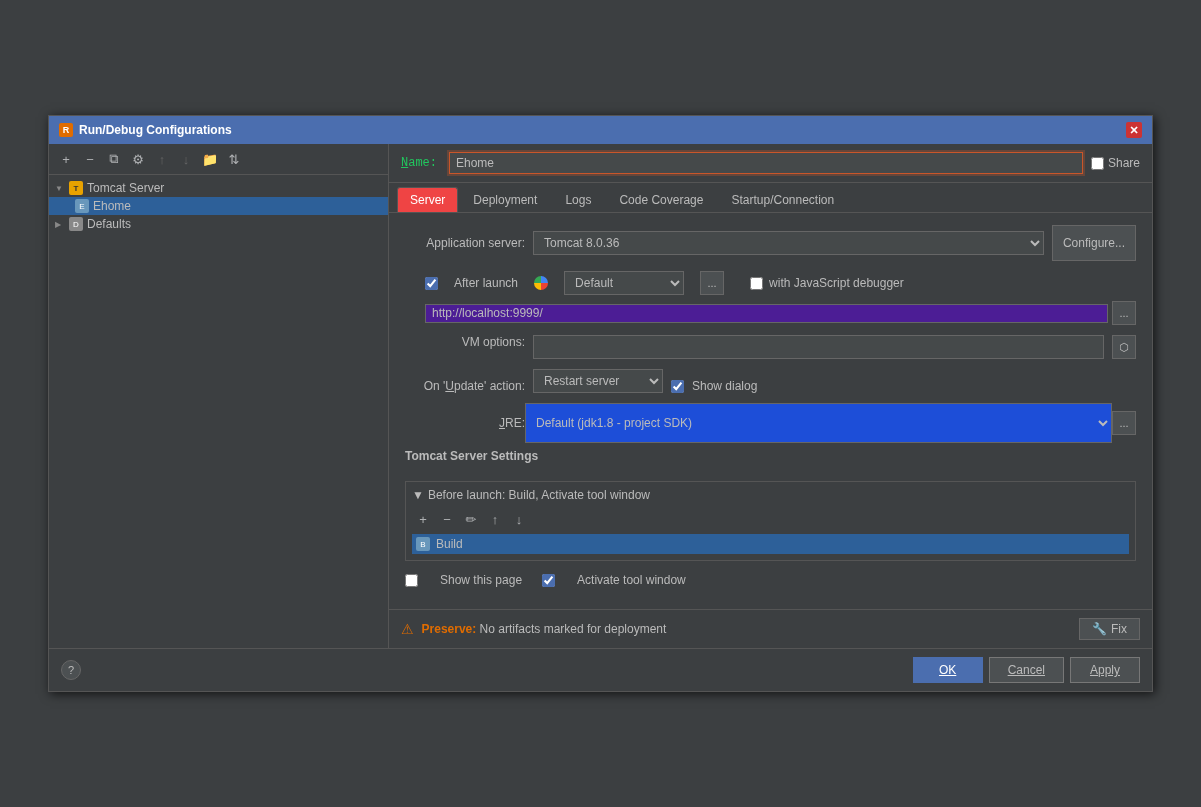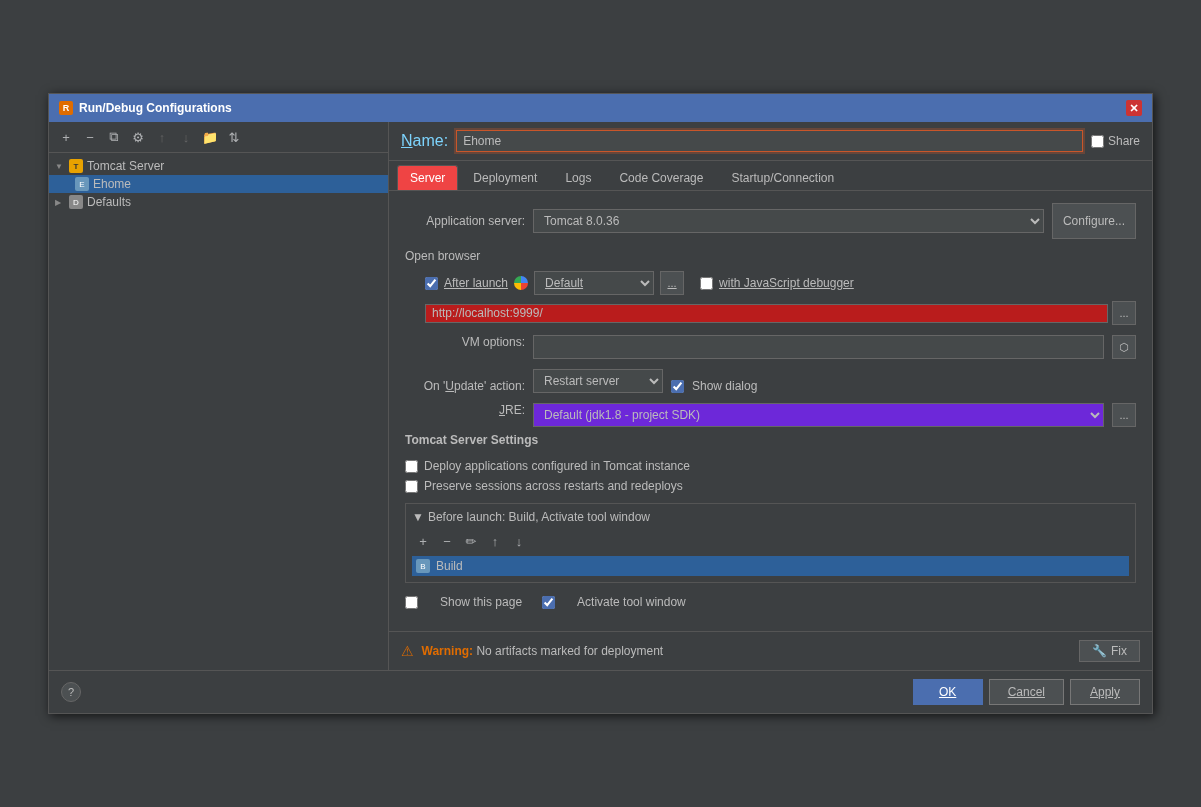--- a/index.html
+++ b/index.html
@@ -157,23 +157,24 @@
       padding: 0;
     }
     .name-row {
       display: flex;
       align-items: center;
       padding: 8px 12px;
       gap: 8px;
       border-bottom: 1px solid #555;
     }
     .name-label {
-      color: #7dd3fc;
-      font-size: 16px;
+      color: #22c55e;
+      font-size: 12px;
       min-width: 40px;
+      font-family: Liberation Mono, monospace;
     }
     .name-label u { text-decoration: underline; }
     .name-input {
       flex: 1;
       background: #45494a;
       border: 1px solid #c9562a;
       color: #bbbbbb;
       padding: 3px 6px;
       font-size: 12px;
       outline: none;
@@ -259,24 +260,23 @@
     .checkbox-row {
       display: flex;
       align-items: center;
       gap: 22px;
       margin-bottom: 6px;
     }
     .checkbox-label { color: #bbbbbb; font-size: 12px; }
     .browser-select-row {
       display: flex;
       align-items: center;
-      gap: 6px;
+      gap: 16px;
       margin-left: 20px;
       margin-bottom: 6px;
-      text-decoration: underline;
     }
     .browser-select {
       background: #45494a;
       border: 1px solid #666;
       color: #bbbbbb;
       padding: 3px 6px;
       font-size: 12px;
       outline: none;
       height: 24px;
       min-width: 120px;
@@ -301,21 +301,21 @@
     }
     .url-row {
       display: flex;
       align-items: center;
       gap: 4px;
       margin-bottom: 10px;
       margin-left: 20px;
     }
     .url-input {
       flex: 1;
-      background: #b91c1c;
+      background: #4c1d95;
       border: 1px solid #666;
       color: #bbbbbb;
       padding: 3px 6px;
       font-size: 12px;
       outline: none;
       height: 19px;
     }
     .vm-row {
       display: flex;
       align-items: flex-start;
@@ -355,32 +355,32 @@
       border: 1px solid #666;
       color: #bbbbbb;
       padding: 3px 6px;
       font-size: 12px;
       outline: none;
       height: 24px;
       min-width: 130px;
     }
     .jre-row {
       display: flex;
-      gap: 8px;
+      align-items: center;
       margin-bottom: 6px;
     }
     .jre-select {
       flex: 1;
-      background: #6d28d9;
+      background: #1d4ed8;
       border: 1px solid #666;
       color: #bbbbbb;
       padding: 3px 6px;
       font-size: 12px;
       outline: none;
-      height: 24px;
+      height: 40px;
     }
     .section-header {
       font-size: 12px;
       font-weight: bold;
       color: #bbbbbb;
       margin-bottom: 8px;
       margin-top: 4px;
     }
     .ports-grid {
       display: grid;
@@ -611,21 +611,20 @@
 
         <div class="form-row">
           <span class="form-label">Application server:</span>
           <select class="form-select">
             <option>Tomcat 8.0.36</option>
           </select>
           <button class="configure-btn">Configure...</button>
         </div>
 
         <div class="open-browser-section">
-          <div class="section-title">Open browser</div>
           <div class="browser-select-row">
             <input type="checkbox" checked="" style="">
             <span class="checkbox-label">After launch</span>
             <span class="google-icon"></span>
             <select class="browser-select">
               <option>Default</option>
             </select>
             <button class="small-btn">...</button>
             <div class="js-debugger-row">
               <input type="checkbox" style="">
@@ -659,30 +658,20 @@
             <option>Default (jdk1.8 - project SDK)</option>
           </select>
           <button class="small-btn">...</button>
         </div>
 
         <div class="section-header">Tomcat Server Settings</div>
 
         <div style="display:flex; gap:20px;">
 
 
-          <div class="deploy-checkboxes" style="padding-top:4px;">
-            <div class="deploy-check-row">
-              <input type="checkbox" style="">
-              <span class="checkbox-label">Deploy applications configured in Tomcat instance</span>
-            </div>
-            <div class="deploy-check-row">
-              <input type="checkbox" style="">
-              <span class="checkbox-label">Preserve sessions across restarts and redeploys</span>
-            </div>
-          </div>
         </div>
 
         <div class="before-launch-section">
           <div class="before-launch-header">
             <span>▼</span>
             <span>Before launch: Build, Activate tool window</span>
           </div>
           <div class="before-launch-toolbar">
             <button class="toolbar-btn">+</button>
             <button class="toolbar-btn">−</button>
@@ -704,21 +693,21 @@
           <div class="checkbox-row">
             <input type="checkbox" checked="" style="">
             <span class="checkbox-label">Activate tool window</span>
           </div>
         </div>
       </div>
 
       <div class="warning-row">
         <span class="warning-icon">⚠</span>
         <span class="warning-text">
-          <b>Warning:</b><span> No artifacts marked for deployment</span>
+          <b>Preserve:</b><span> No artifacts marked for deployment</span>
         </span>
         <button class="fix-btn">
           <span>🔧</span>
           <span>Fix</span>
         </button>
       </div>
     </div>
   </div>
 
   <div class="dialog-footer">

